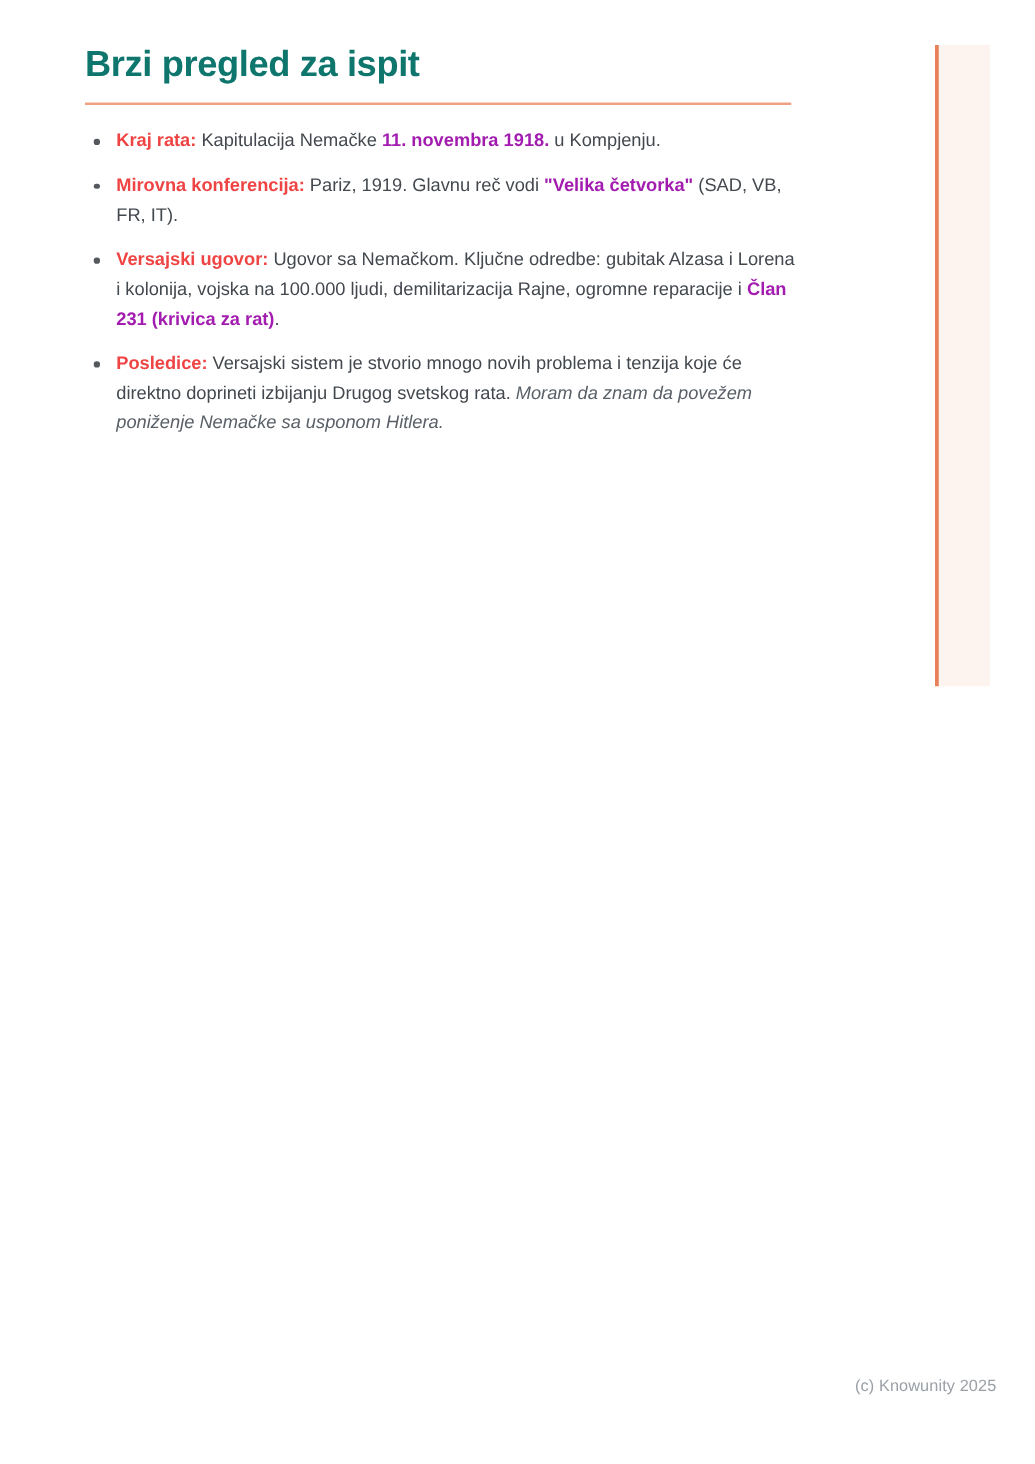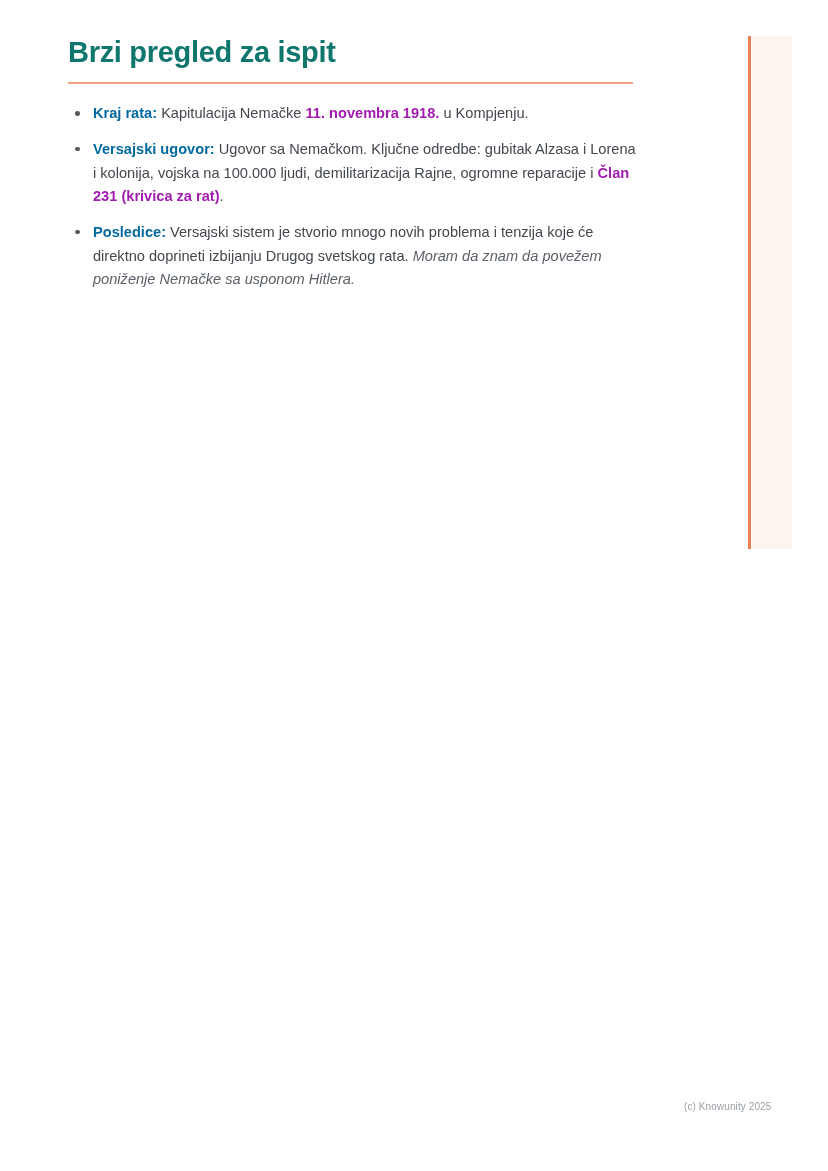--- a/index.html
+++ b/index.html
@@ -85,36 +85,36 @@
     left: 7px;
     top: 9px;
     width: 4.5px;
     height: 4.5px;
     border-radius: 50%;
     background: #55595e;
   }
 
   .lead {
     font-weight: bold;
-    color: #0369a1;
+    color: #ef4444;
   }
   .strong {
     font-weight: bold;
     color: #a21caf;
   }
   .ital {
     font-style: italic;
     color: #5a6068;
   }
 
   .footer-credit {
     position: absolute;
     left: 684px;
     top: 1101px;
-    font-size: 10px;
+    font-size: 13px;
     color: #9aa0a6;
     letter-spacing: 0.1px;
     white-space: nowrap;
   }
 </style>
 </head>
 <body>
 
 <div class="page">
 
@@ -122,20 +122,21 @@
   <div class="side-panel-bar"></div>
 
   <div class="content">
 
     <h1 class="doc-title">Brzi pregled za ispit</h1>
 
     <div class="title-rule"></div>
 
     <ul class="bullet-list">
         <li><span class="lead">Kraj rata:</span><span class=""> Kapitulacija Nemačke </span><span class="strong">11. novembra 1918.</span><span class=""> u Kompjenju.</span></li>
+        <li><span class="lead">Mirovna konferencija:</span><span class=""> Pariz, 1919. Glavnu reč vodi </span><span class="strong">"Velika četvorka"</span><span class=""> (SAD, VB, FR, IT).</span></li>
         <li><span class="lead">Versajski ugovor:</span><span class=""> Ugovor sa Nemačkom. Ključne odredbe: gubitak Alzasa i Lorena i kolonija, vojska na 100.000 ljudi, demilitarizacija Rajne, ogromne reparacije i </span><span class="strong">Član 231 (krivica za rat)</span><span class="">.</span></li>
         <li><span class="lead">Posledice:</span><span class=""> Versajski sistem je stvorio mnogo novih problema i tenzija koje će direktno doprineti izbijanju Drugog svetskog rata. </span><span class="ital">Moram da znam da povežem poniženje Nemačke sa usponom Hitlera.</span></li>
       </ul>
 
   </div>
 
   <div class="footer-credit">(c) Knowunity 2025</div>
 
 </div>
 

